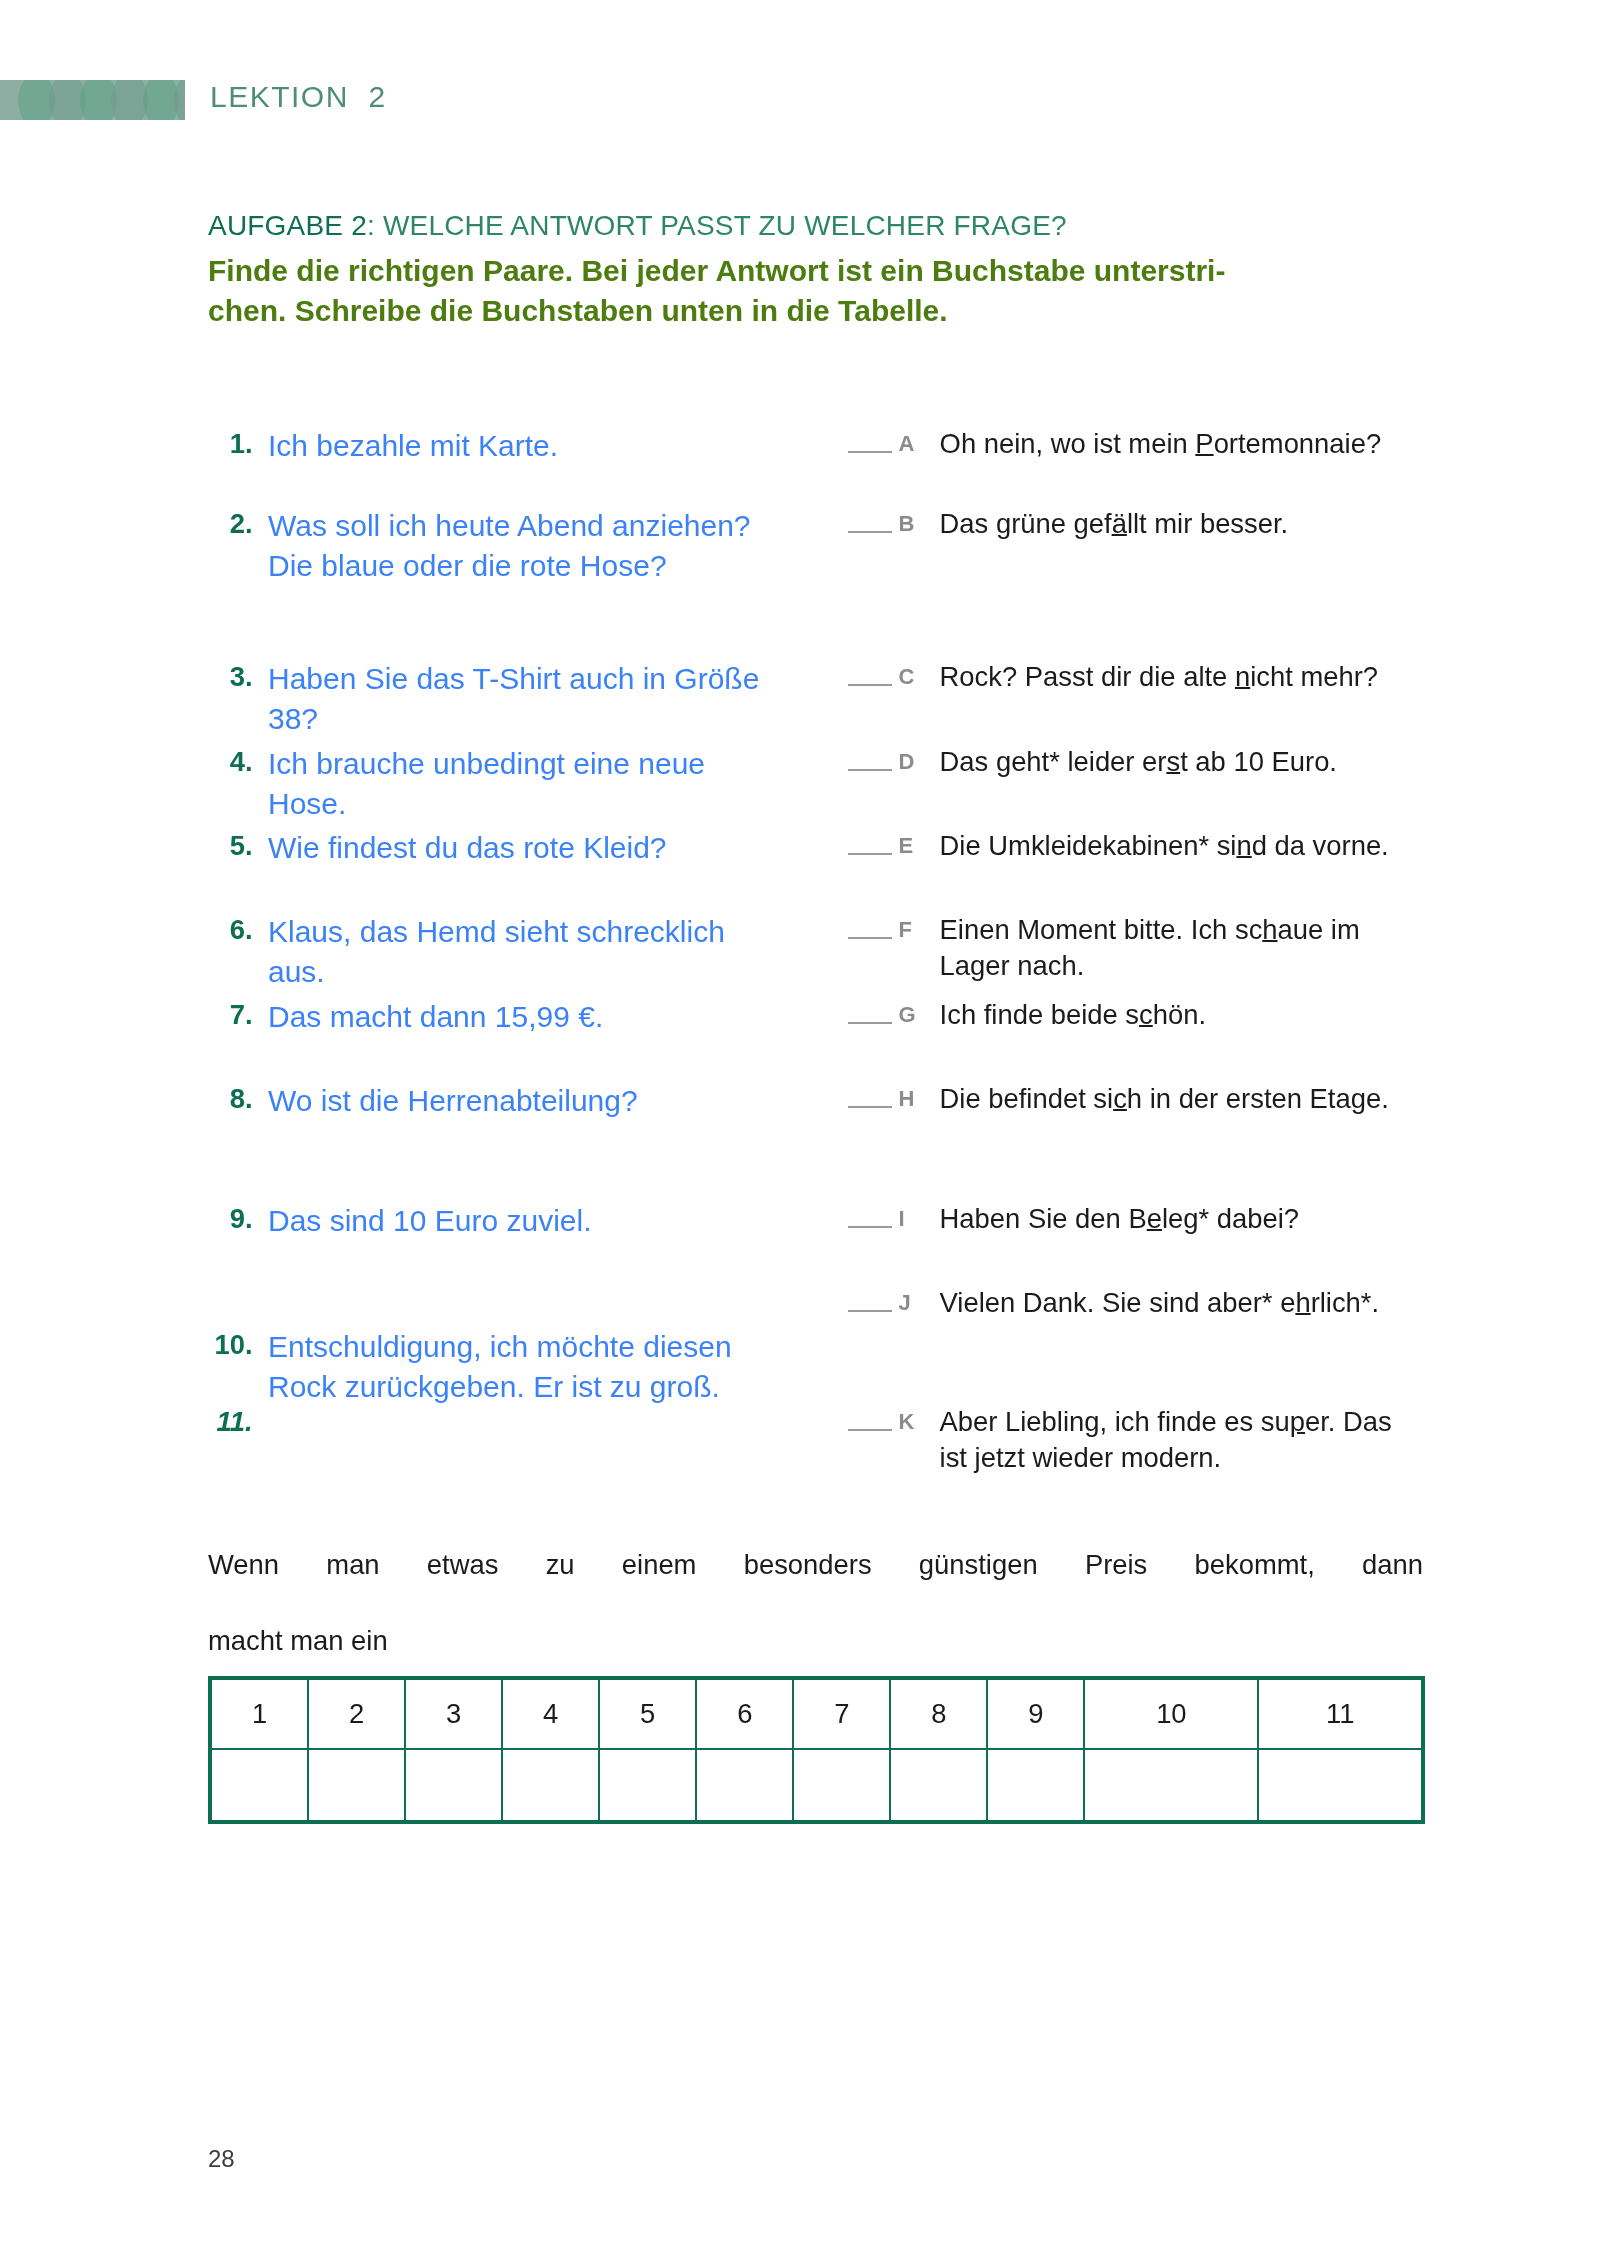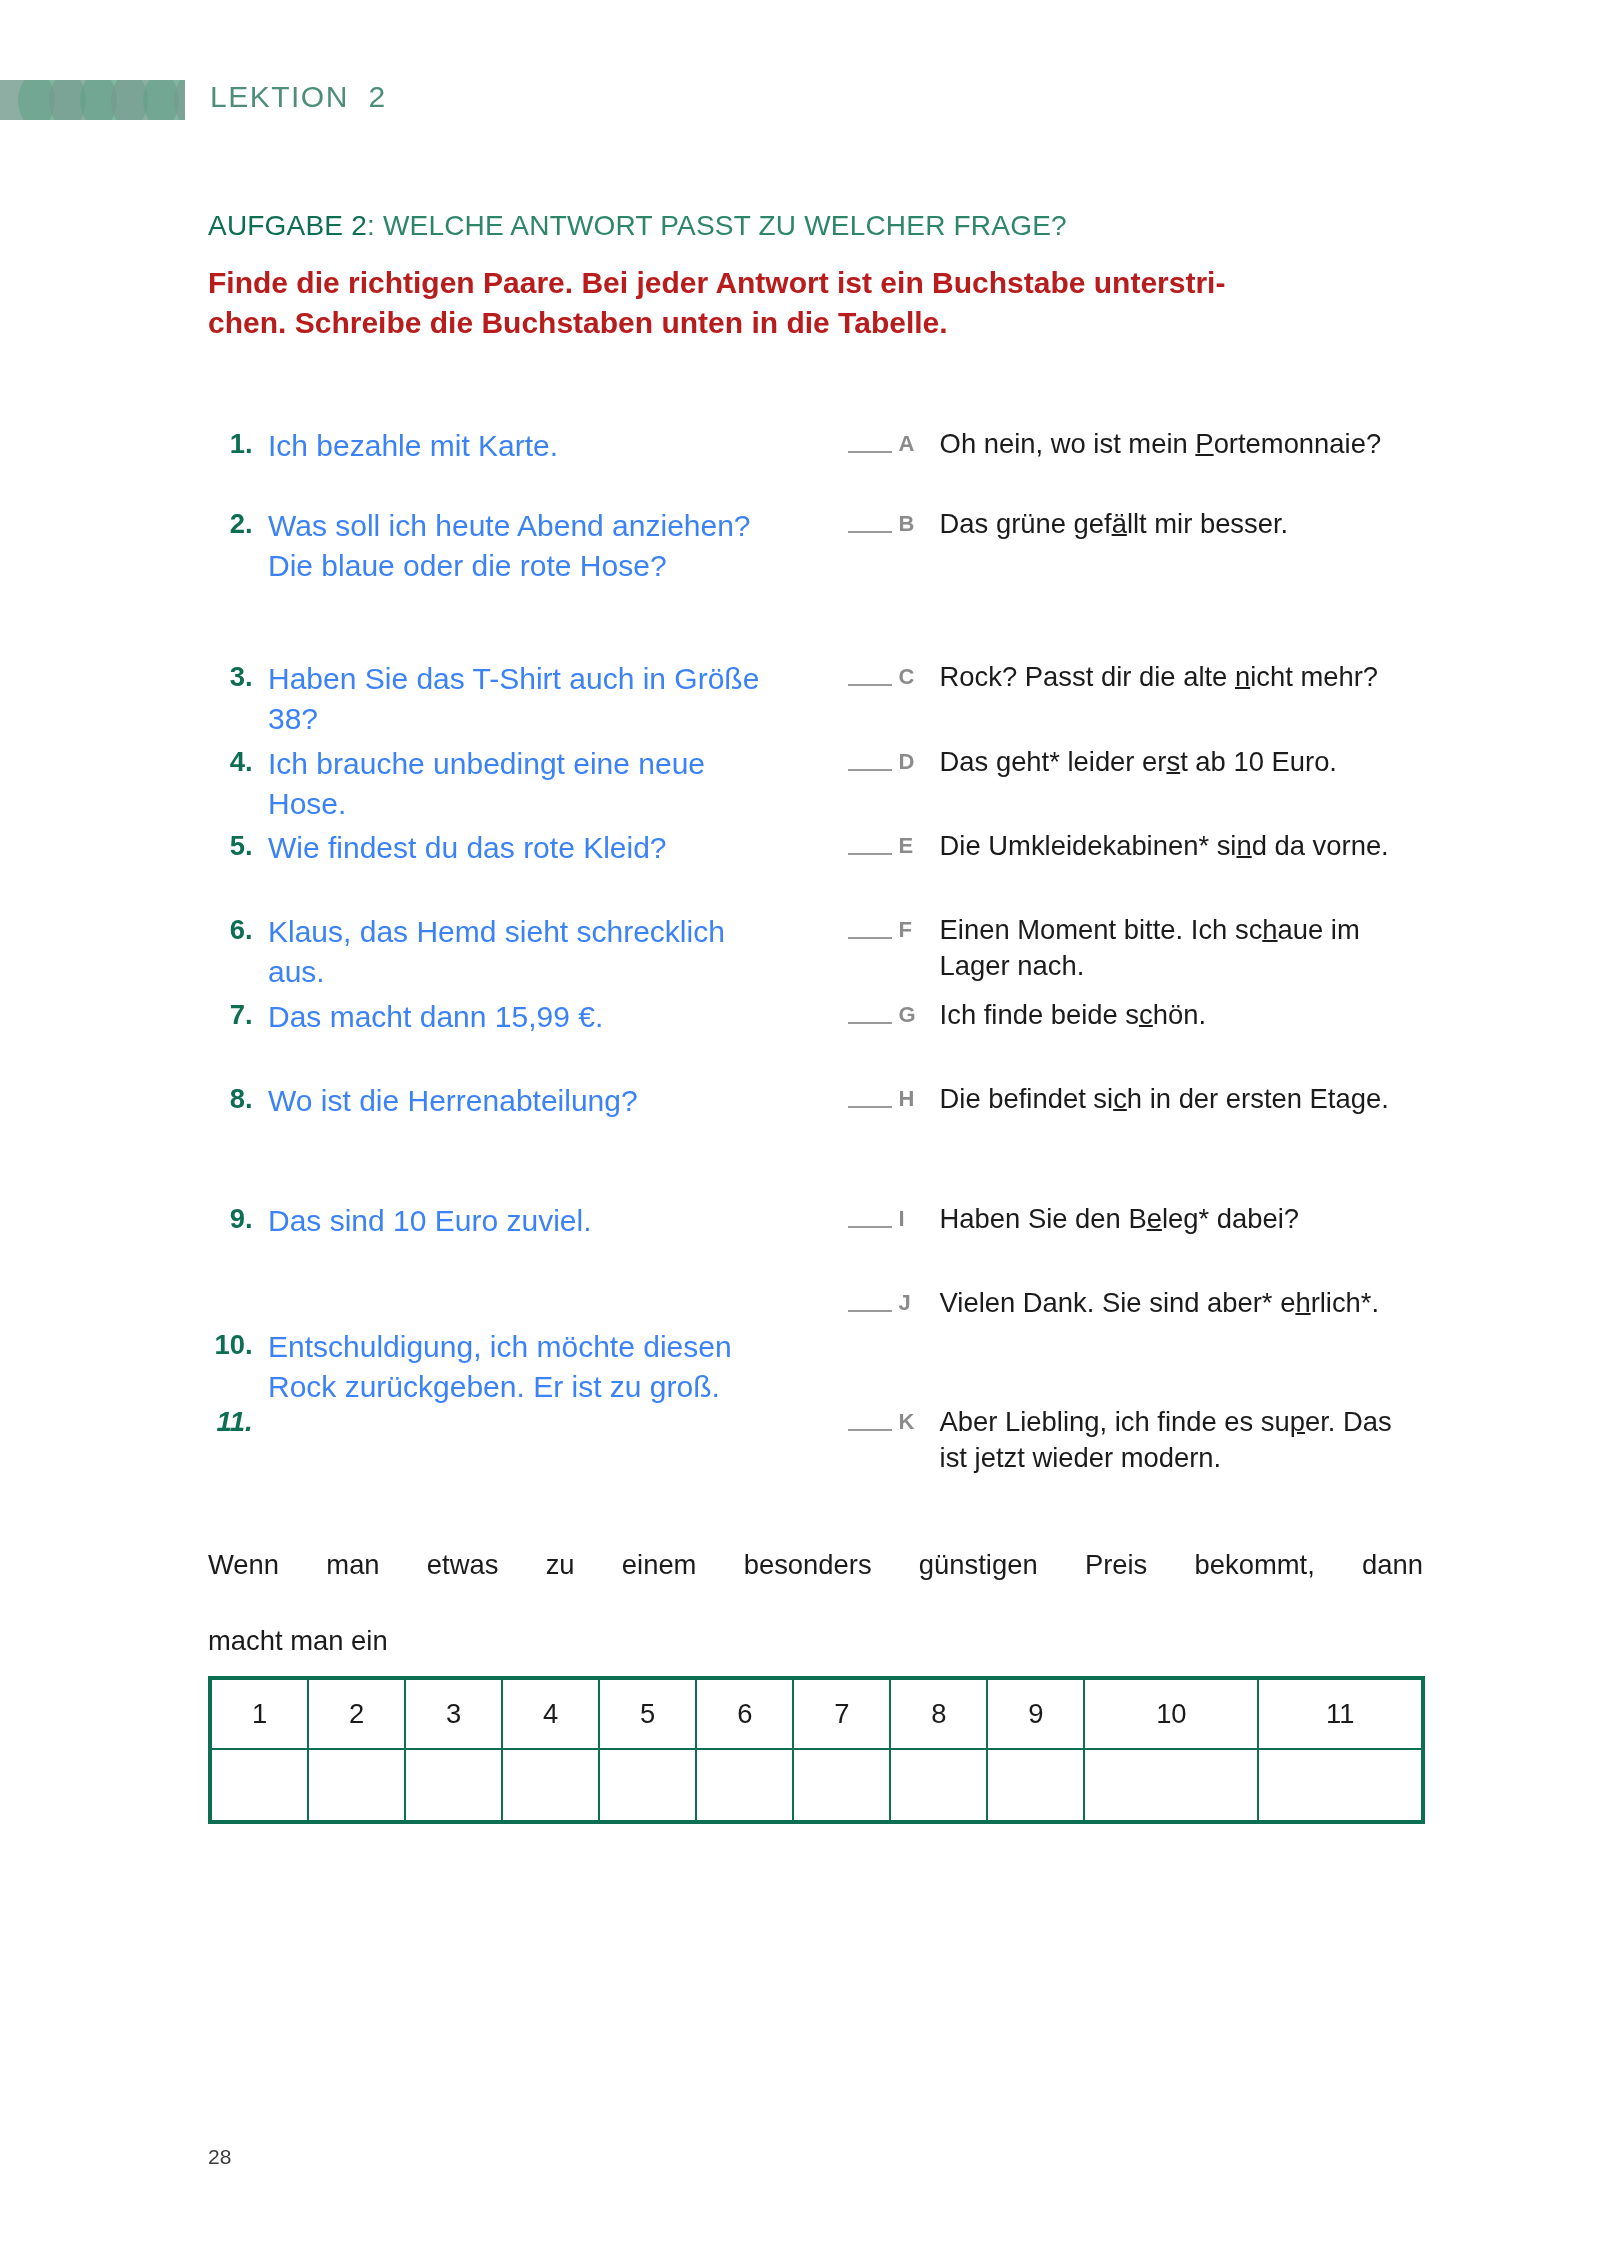--- a/index.html
+++ b/index.html
@@ -79,27 +79,27 @@
     font-weight: normal;
     color: #0d6e52;
   }
   .aufgabe .rest {
     font-weight: normal;
     color: #2e8668;
   }
 
   .instruction {
     position: absolute;
-    top: 263px;
+    top: 251px;
     left: 0;
     width: 1215px;
     font-size: 30px;
     font-weight: bold;
     line-height: 1.34;
-    color: #b91c1c;
+    color: #4d7c0f;
     text-align: justify;
     text-justify: inter-word;
   }
   .instruction span { display: block; }
 
   
   .cols {
     position: absolute;
     top: 426px;
     left: 0;
@@ -202,21 +202,21 @@
     font-size: 27.4px;
     color: #1b1b1b;
   }
   .grid tr.fill td { height: 68px; }
 
   
   .folio {
     position: absolute;
     left: 208px;
     top: 2145px;
-    font-size: 21px;
+    font-size: 24px;
     color: #3c3c3c;
   }
 </style>
 </head>
 <body>
 
 <div class="page">
 
   <div class="runhead">
     <div class="deco">

